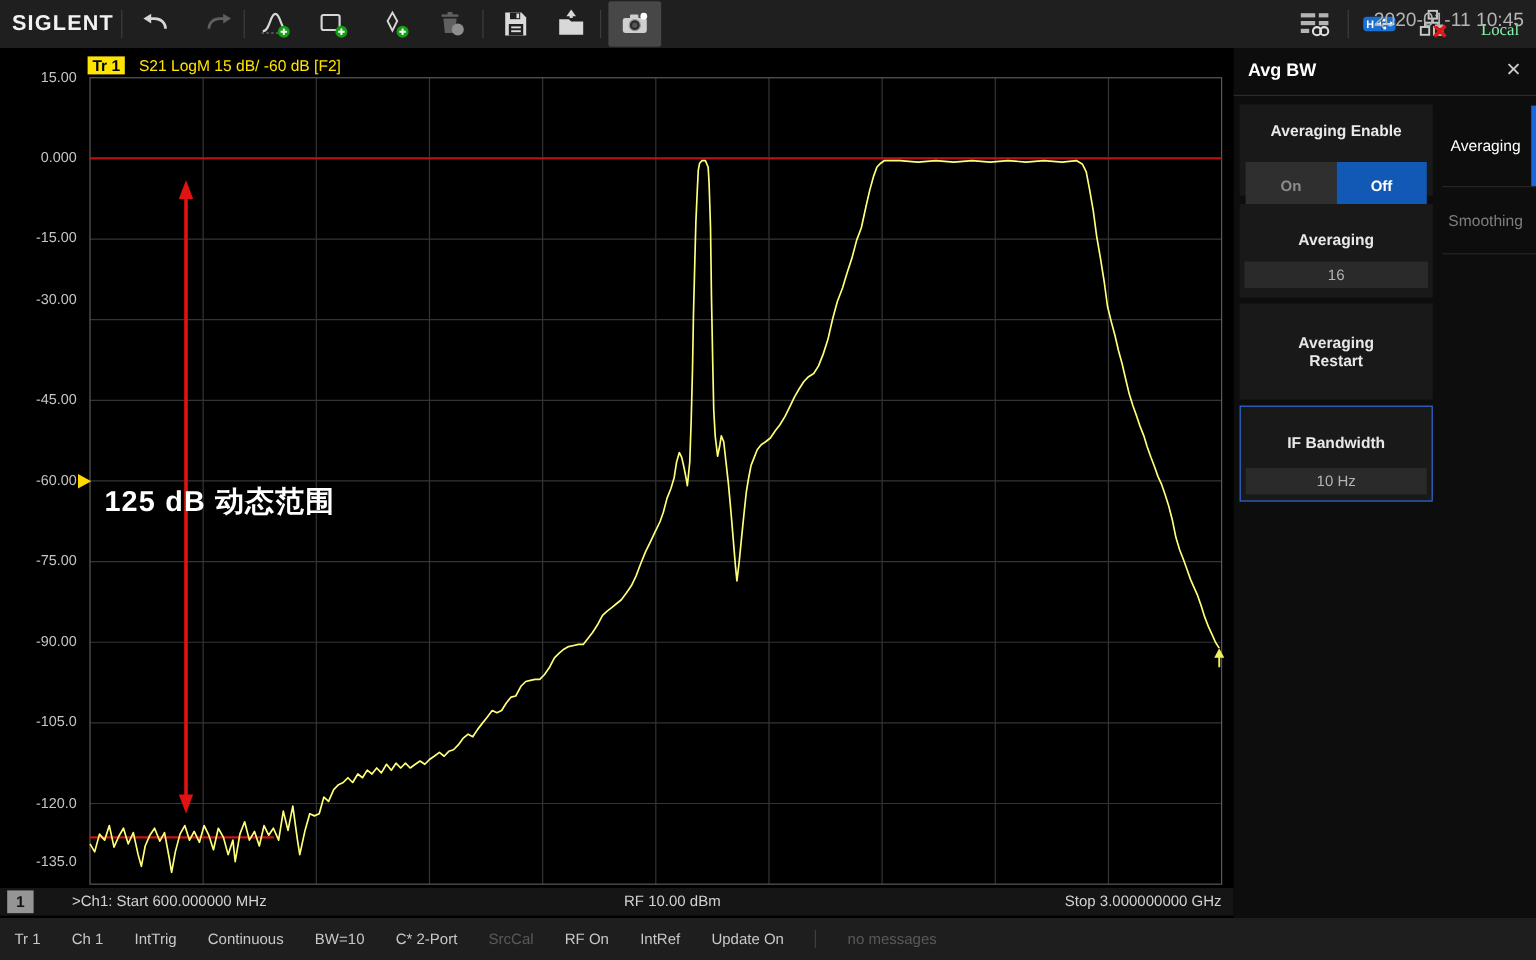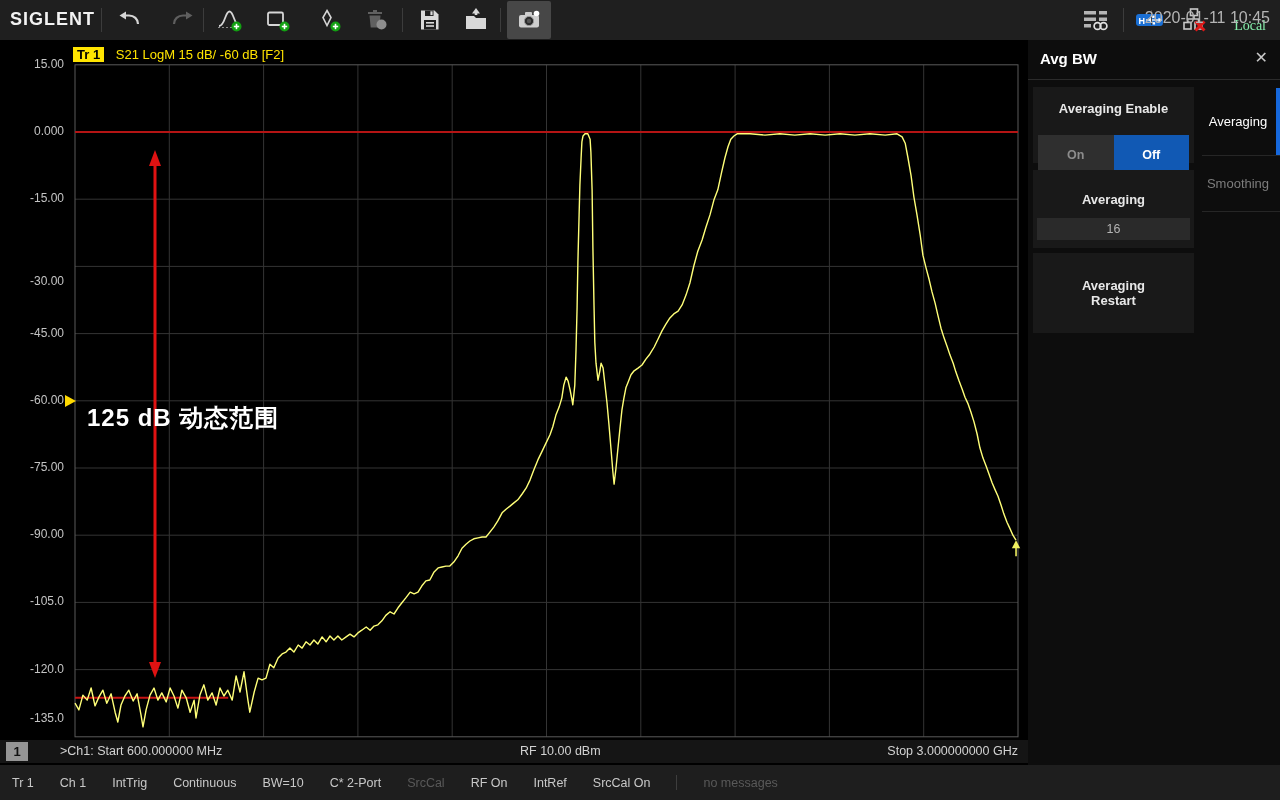--- a/index.html
+++ b/index.html
@@ -228,21 +228,21 @@
       <g>
         <line x1="1016.0354166666667" y1="516.1279999999999" x2="1016.0354166666667" y2="506.128" stroke="#f0f060" stroke-width="1.6"></line>
         <polygon points="1016.0354166666667,500.128 1011.8354166666667,508.128 1020.2354166666668,508.128" fill="#f0f060"></polygon>
       </g>
     </svg>
 
   <div id="ylabels">
       <div class="ylab" style="top: 16.8px;">15.00</div>
       <div class="ylab" style="top: 84px; padding-left: 29px;">0.000</div>
       <div class="ylab" style="top: 151.2px;">-15.00</div>
-      <div class="ylab" style="top: 234px;">-30.00</div>
+      <div class="ylab" style="top: 202px;">-30.00</div>
       <div class="ylab" style="top: 285.6px;">-45.00</div>
       <div class="ylab" style="top: 352.8px;">-60.00</div>
       <div class="ylab" style="top: 420px;">-75.00</div>
       <div class="ylab" style="top: 487.2px;">-90.00</div>
       <div class="ylab" style="top: 554.4px;">-105.0</div>
       <div class="ylab" style="top: 621.6px;">-120.0</div>
       <div class="ylab" style="top: 670.8px;">-135.0</div>
     </div>
   <div id="ref-triangle" style="top: 354.8px;"></div>
   <div id="annotation">125 dB 动态范围</div>
@@ -271,38 +271,42 @@
   <div class="tile" style="top:130px; height:78px;">
     <div class="tile-title" style="margin-top:22px">Averaging</div>
     <div class="value-strip" style="top:48px">16</div>
   </div>
 
   <div class="tile" style="top:213px; height:80px; display:flex; flex-direction:column; justify-content:center;">
     <div class="tile-title">Averaging</div>
     <div class="tile-title">Restart</div>
   </div>
 
+  <div class="tile" id="tile-ifbw" style="top:298px; height:80px;">
+    <div class="tile-title" style="margin-top:22px">IF Bandwidth</div>
+    <div class="value-strip" style="top:51px">10 Hz</div>
+  </div>
 
   <div id="tab-rail">
     <div class="rail-tab" id="tab-averaging">Averaging</div>
     <div id="tab-bar"></div>
     <div class="rail-div" style="top:75px"></div>
     <div class="rail-tab" id="tab-smoothing">Smoothing</div>
     <div class="rail-div" style="top:131px"></div>
   </div>
 </aside>
 
 <footer id="statusbar">
     <div class="sb-item">Tr 1</div>
     <div class="sb-item">Ch 1</div>
     <div class="sb-item">IntTrig</div>
     <div class="sb-item">Continuous</div>
     <div class="sb-item">BW=10</div>
     <div class="sb-item">C* 2-Port</div>
     <div class="sb-item dim">SrcCal</div>
     <div class="sb-item">RF On</div>
     <div class="sb-item">IntRef</div>
-    <div class="sb-item">SrcCal On</div>
+    <div class="sb-item">Update On</div>
     <div class="sb-sep"></div>
     <div class="sb-item dim">no messages</div>
   </footer>
 <div id="sb-clock-sep"></div>
 <div id="sb-clock">2020-01-11 10:45</div>
 
 </body></html>

